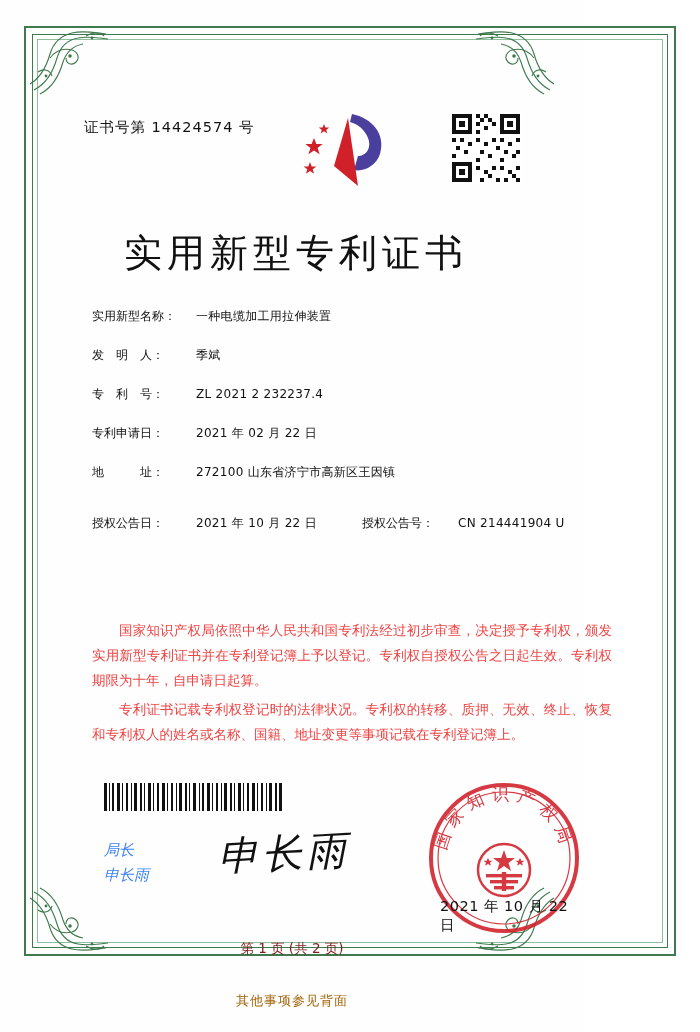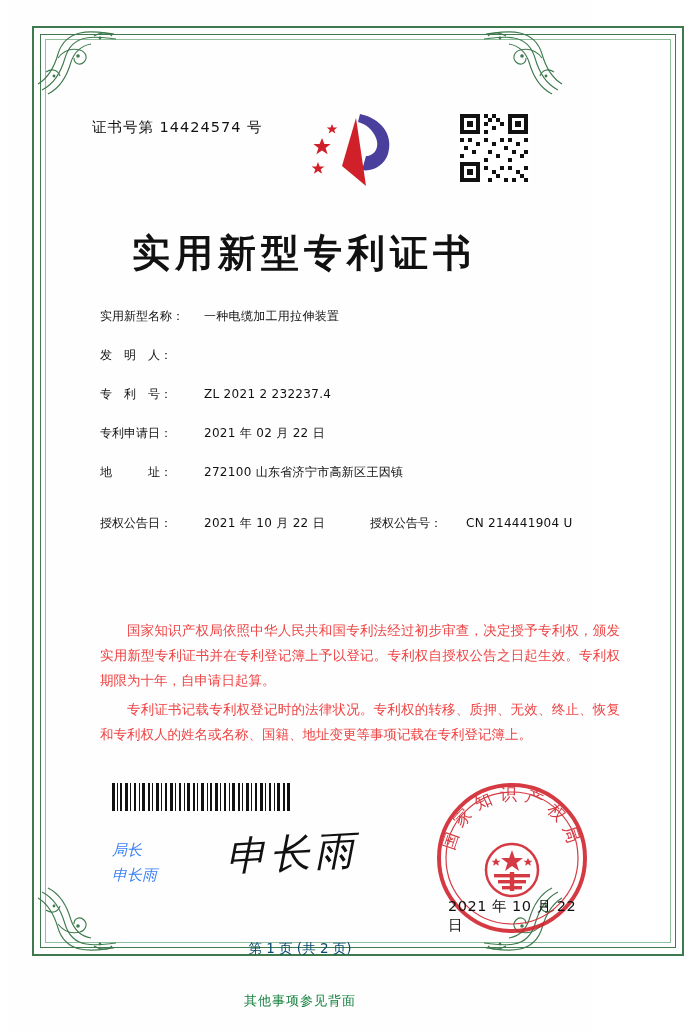--- a/index.html
+++ b/index.html
@@ -11,21 +11,21 @@
     width: 700px;
     height: 1032px;
     font-family: "DejaVu Sans", "Liberation Sans", sans-serif;
     color: #1a1a1a;
     position: relative;
     overflow: hidden;
   }
 
   .page {
     position: absolute;
-    left: 8px; top: 0;
+    left: 0; top: 0;
     width: 584px;
     height: 1032px;
     background: #fefefe;
   }
 
   
   .frame-outer {
     position: absolute;
     left: 24px; top: 26px;
     width: 652px; height: 930px;
@@ -79,21 +79,21 @@
     right: 62px; top: 112px;
     width: 72px; height: 72px;
   }
 
   
   .doc-title {
     position: absolute;
     left: 0; right: 0; top: 228px;
     text-align: center;
     font-size: 38px;
-    font-weight: bold;
+    font-weight: normal;
     letter-spacing: 5px;
     color: #111;
     font-family: "DejaVu Serif", "Liberation Serif", serif;
     padding-left: 8px;
   }
 
   
   .fields {
     position: absolute;
     left: 92px; top: 308px;
@@ -174,28 +174,28 @@
     color: #111;
     letter-spacing: 0.5px;
   }
 
   
   .page-num {
     position: absolute;
     left: 0; right: 0; top: 940px;
     text-align: center;
     font-size: 13.5px;
-    color: #0c4a6e;
+    color: #7f1d1d;
   }
   .footer-note {
     position: absolute;
     left: 0; right: 0; top: 992px;
     text-align: center;
     font-size: 13px;
-    color: #15803d;
+    color: #a16207;
     letter-spacing: 1px;
   }
 </style>
 </head>
 <body>
 
 <div class="page">
 
   <div class="frame-outer"></div>
   <div class="frame-inner"></div>
@@ -349,20 +349,21 @@
 
   <div class="fields">
 
     <div class="field-row">
       <div class="field-label">实用新型名称：</div>
       <div class="field-value">一种电缆加工用拉伸装置</div>
     </div>
 
     <div class="field-row">
       <div class="field-label">发　明　人：</div>
+      <div class="field-value">季斌</div>
     </div>
 
     <div class="field-row">
       <div class="field-label">专　利　号：</div>
       <div class="field-value">ZL 2021 2 232237.4</div>
     </div>
 
     <div class="field-row">
       <div class="field-label">专利申请日：</div>
       <div class="field-value">2021 年 02 月 22 日</div>

